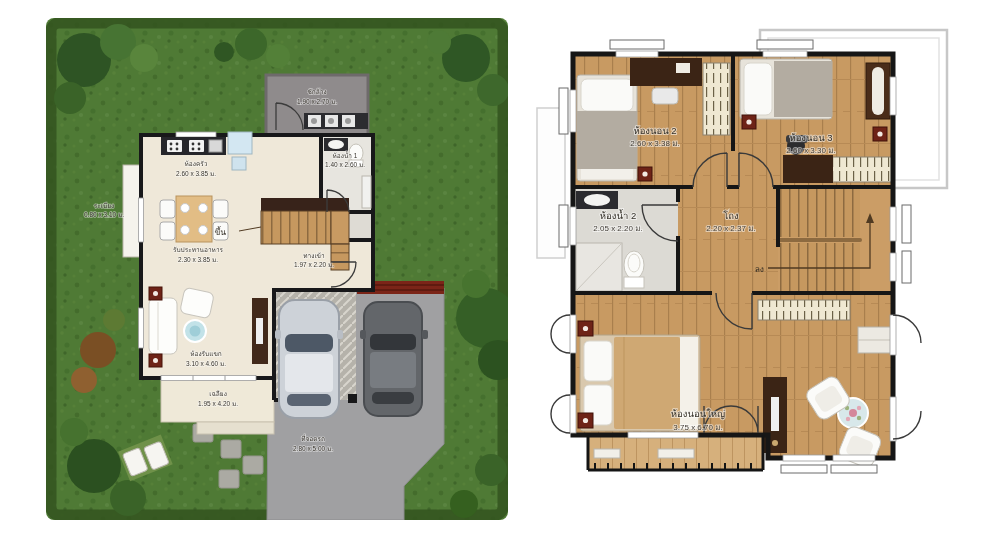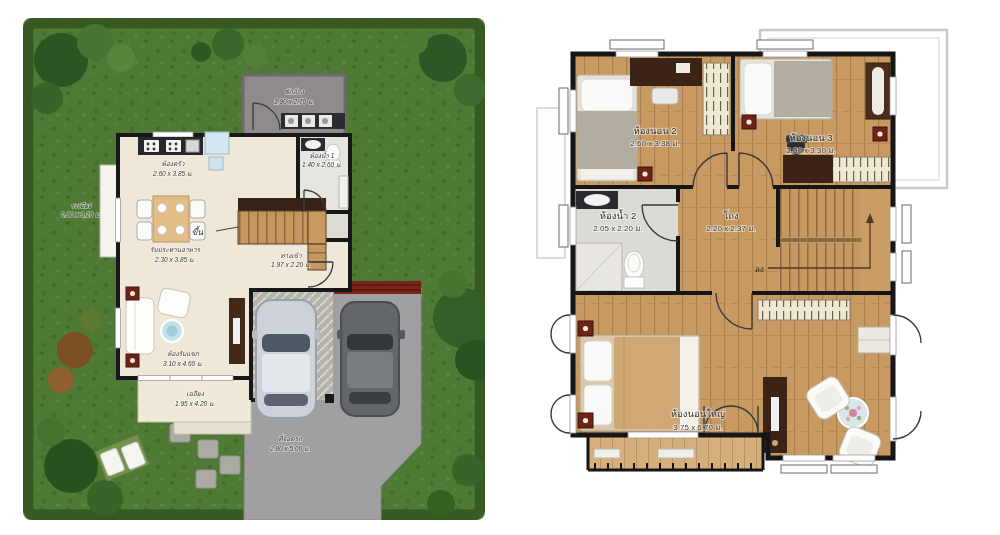--- a/index.html
+++ b/index.html
@@ -1,19 +1,19 @@
 <!DOCTYPE html>
 <html><head>
 <meta charset="utf-8">
 <style>
   html,body{margin:0;padding:0;background:#ffffff;}
   #stage{position:relative;width:1000px;height:535px;background:#ffffff;overflow:hidden;
          font-family:"Liberation Sans","DejaVu Sans",sans-serif;}
   .plan{position:absolute;text-align:right;}
-  #gf-plan{left:23px;top:18px;width:556px;height:502px;font-style:italic;}
+  #gf-plan{left:46px;top:18px;width:556px;height:502px;}
   #sf-plan{left:528px;top:15px;width:422px;height:505px;}
   svg{display:block;}
   text.room{font-size:9.5px;fill:#343028;text-anchor:middle;
             paint-order:stroke;stroke:rgba(255,255,255,.55);stroke-width:2px;}
   text.dim{font-size:8px;fill:#45403a;text-anchor:middle;
            paint-order:stroke;stroke:rgba(255,255,255,.5);stroke-width:2px;}
   text.tiny{font-size:6.5px;fill:#3a362f;text-anchor:middle;
             paint-order:stroke;stroke:rgba(255,255,255,.5);stroke-width:1.5px;}
   text.dir{font-size:8.5px;fill:#2f2a22;}
 </style>

